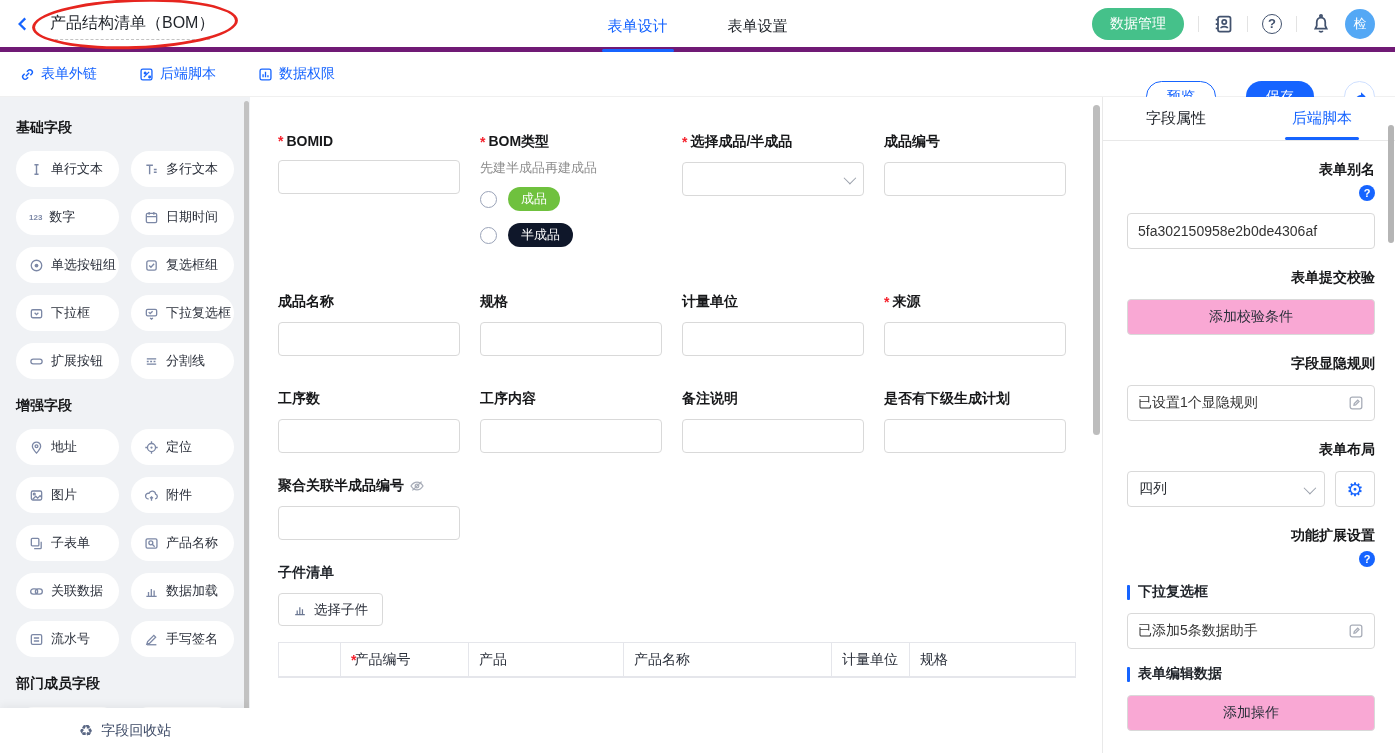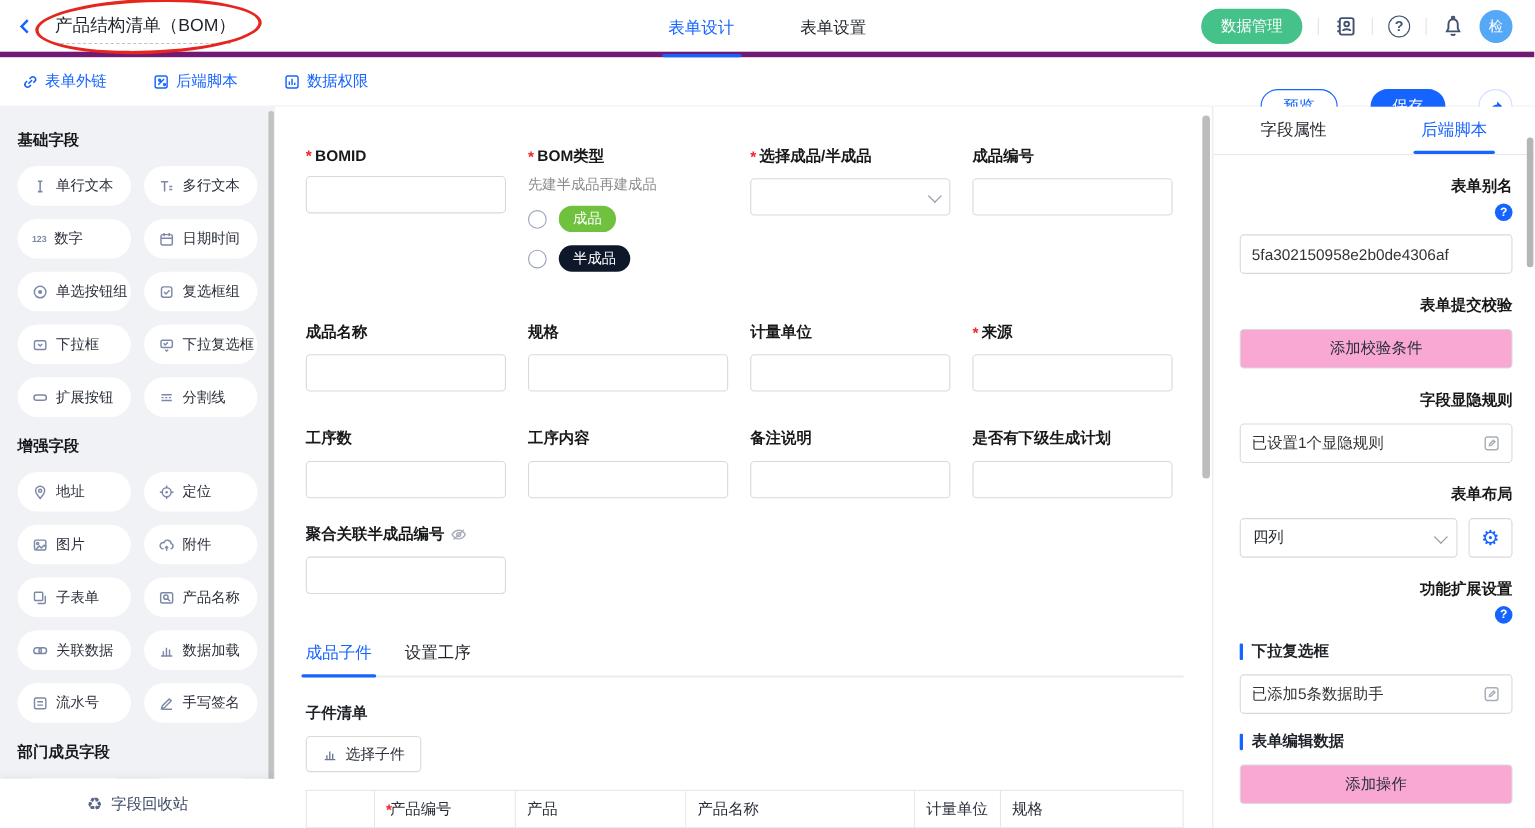--- a/index.html
+++ b/index.html
@@ -475,24 +475,20 @@
           <span>聚合关联半成品编号</span>
           <svg width="16" height="16" viewBox="0 0 16 16" fill="none" stroke="#a8adb8" stroke-width="1.3">
               <path d="M2 8c1.6-2.6 3.6-3.9 6-3.9S12.4 5.4 14 8c-1.6 2.6-3.6 3.9-6 3.9S3.6 10.6 2 8Z"></path>
               <circle cx="8" cy="8" r="1.8"></circle>
               <path d="M3.4 12.4 12.6 3.6"></path>
             </svg>
         </div>
         <input class="f-input" style="">
       </div>
 
-      <div class="sub-tabs">
-        <div class="sub-tab active">成品子件</div>
-        <div class="sub-tab">设置工序</div>
-      </div>
 
       <div class="sec-title">子件清单</div>
       <button class="btn-select-child">
         <svg width="14" height="14" viewBox="0 0 16 16" fill="none" stroke="currentColor" stroke-width="1.4">
             <path d="M2.5 13.2h11M4.8 13V8.6M7.8 13V4.8M10.8 13V7"></path>
           </svg>
         <span>选择子件</span>
       </button>
 
       <div class="sub-table">

